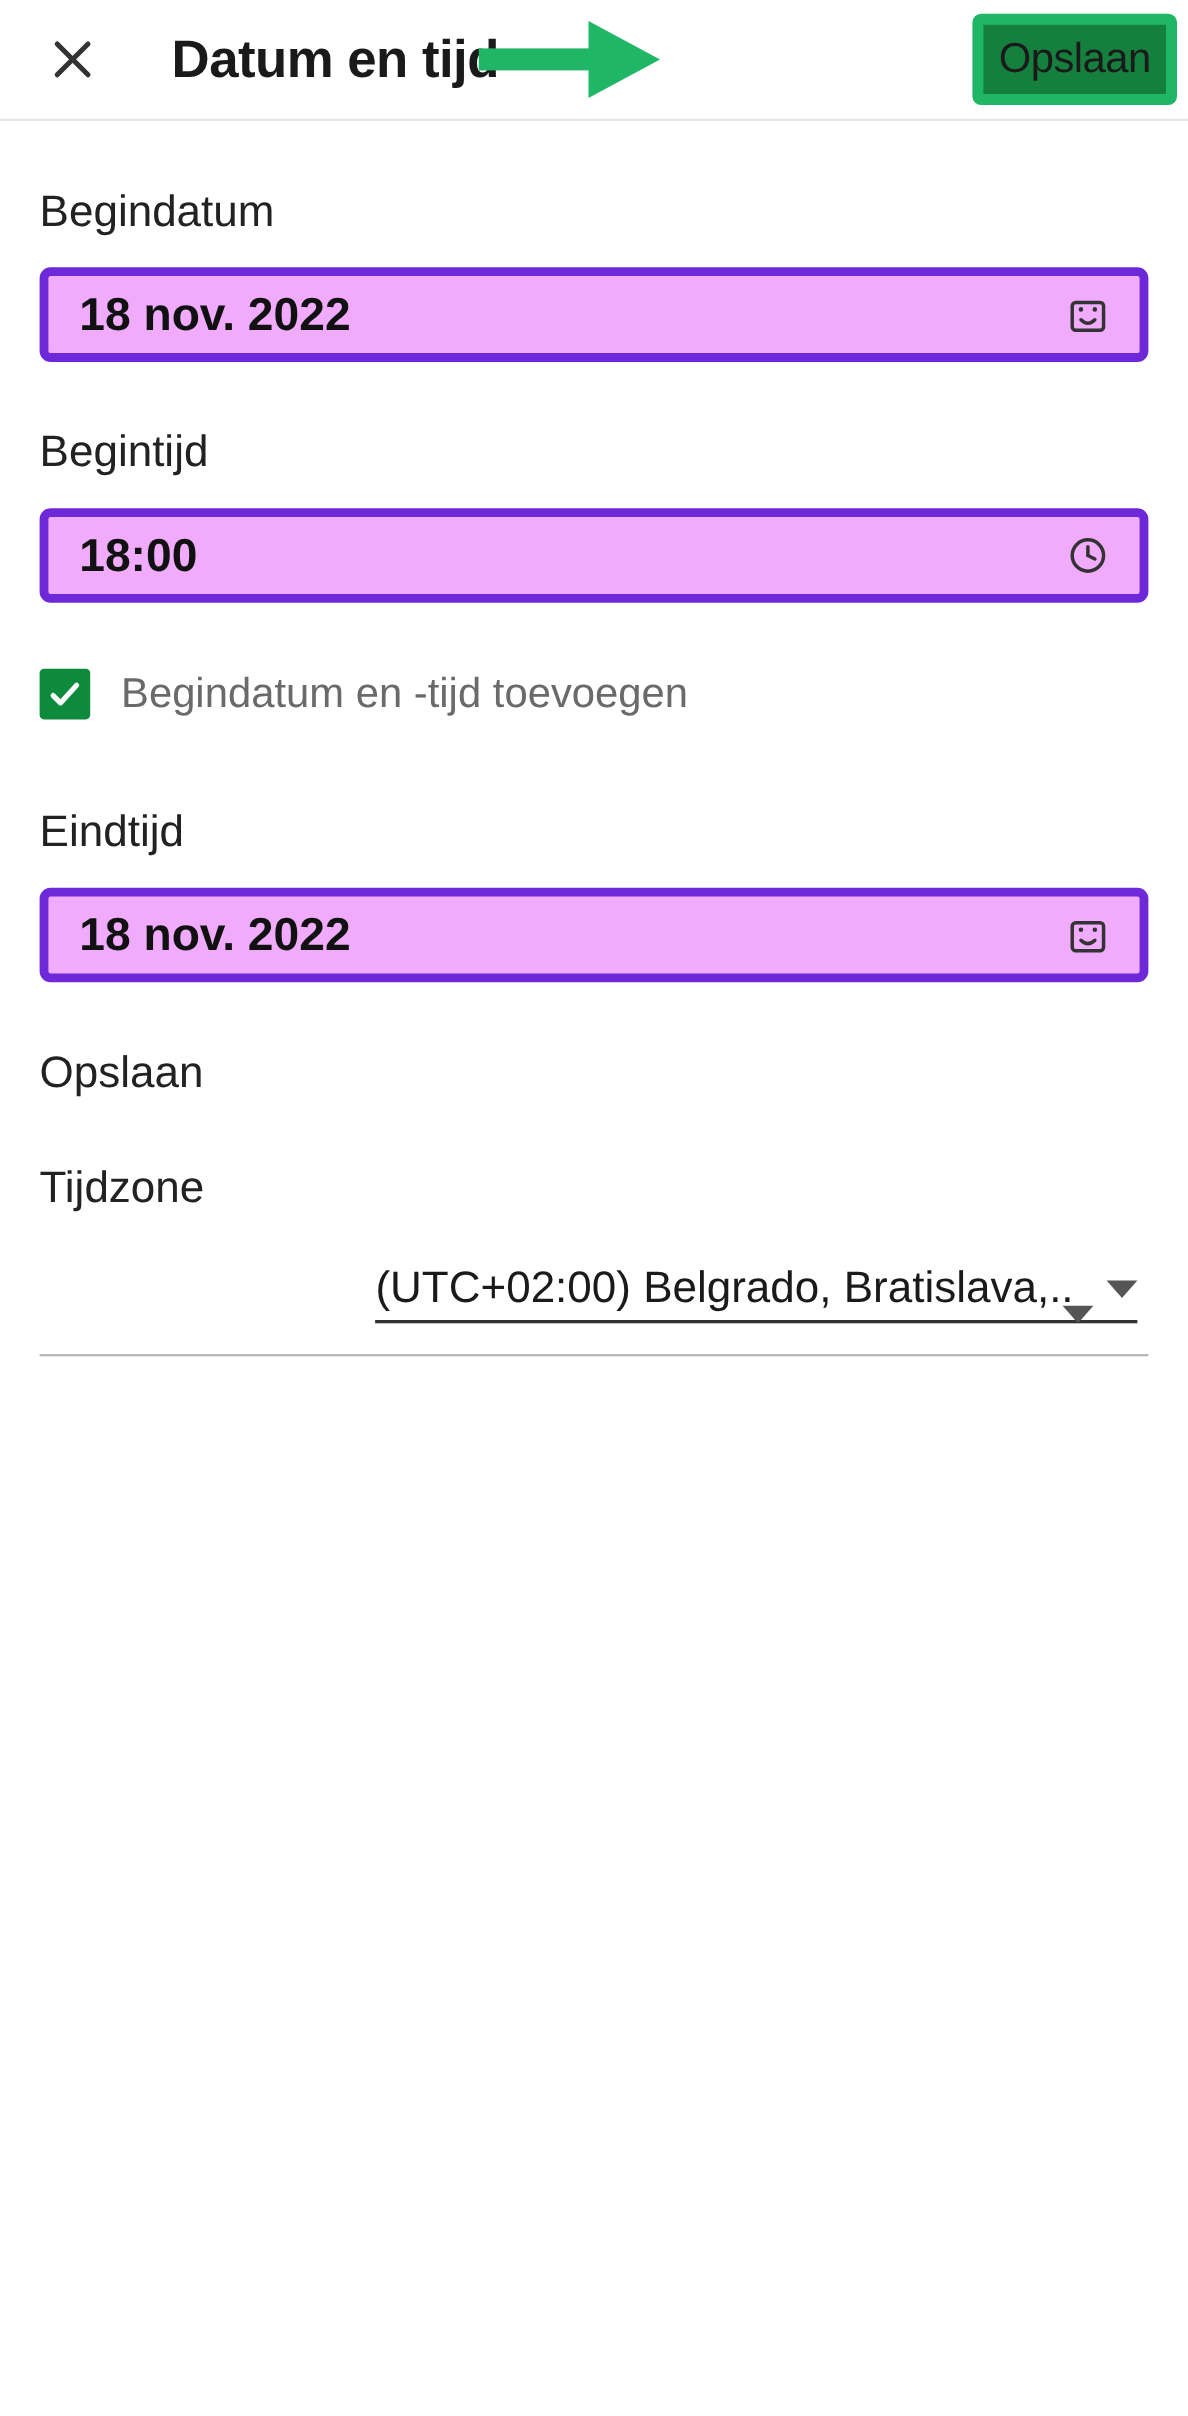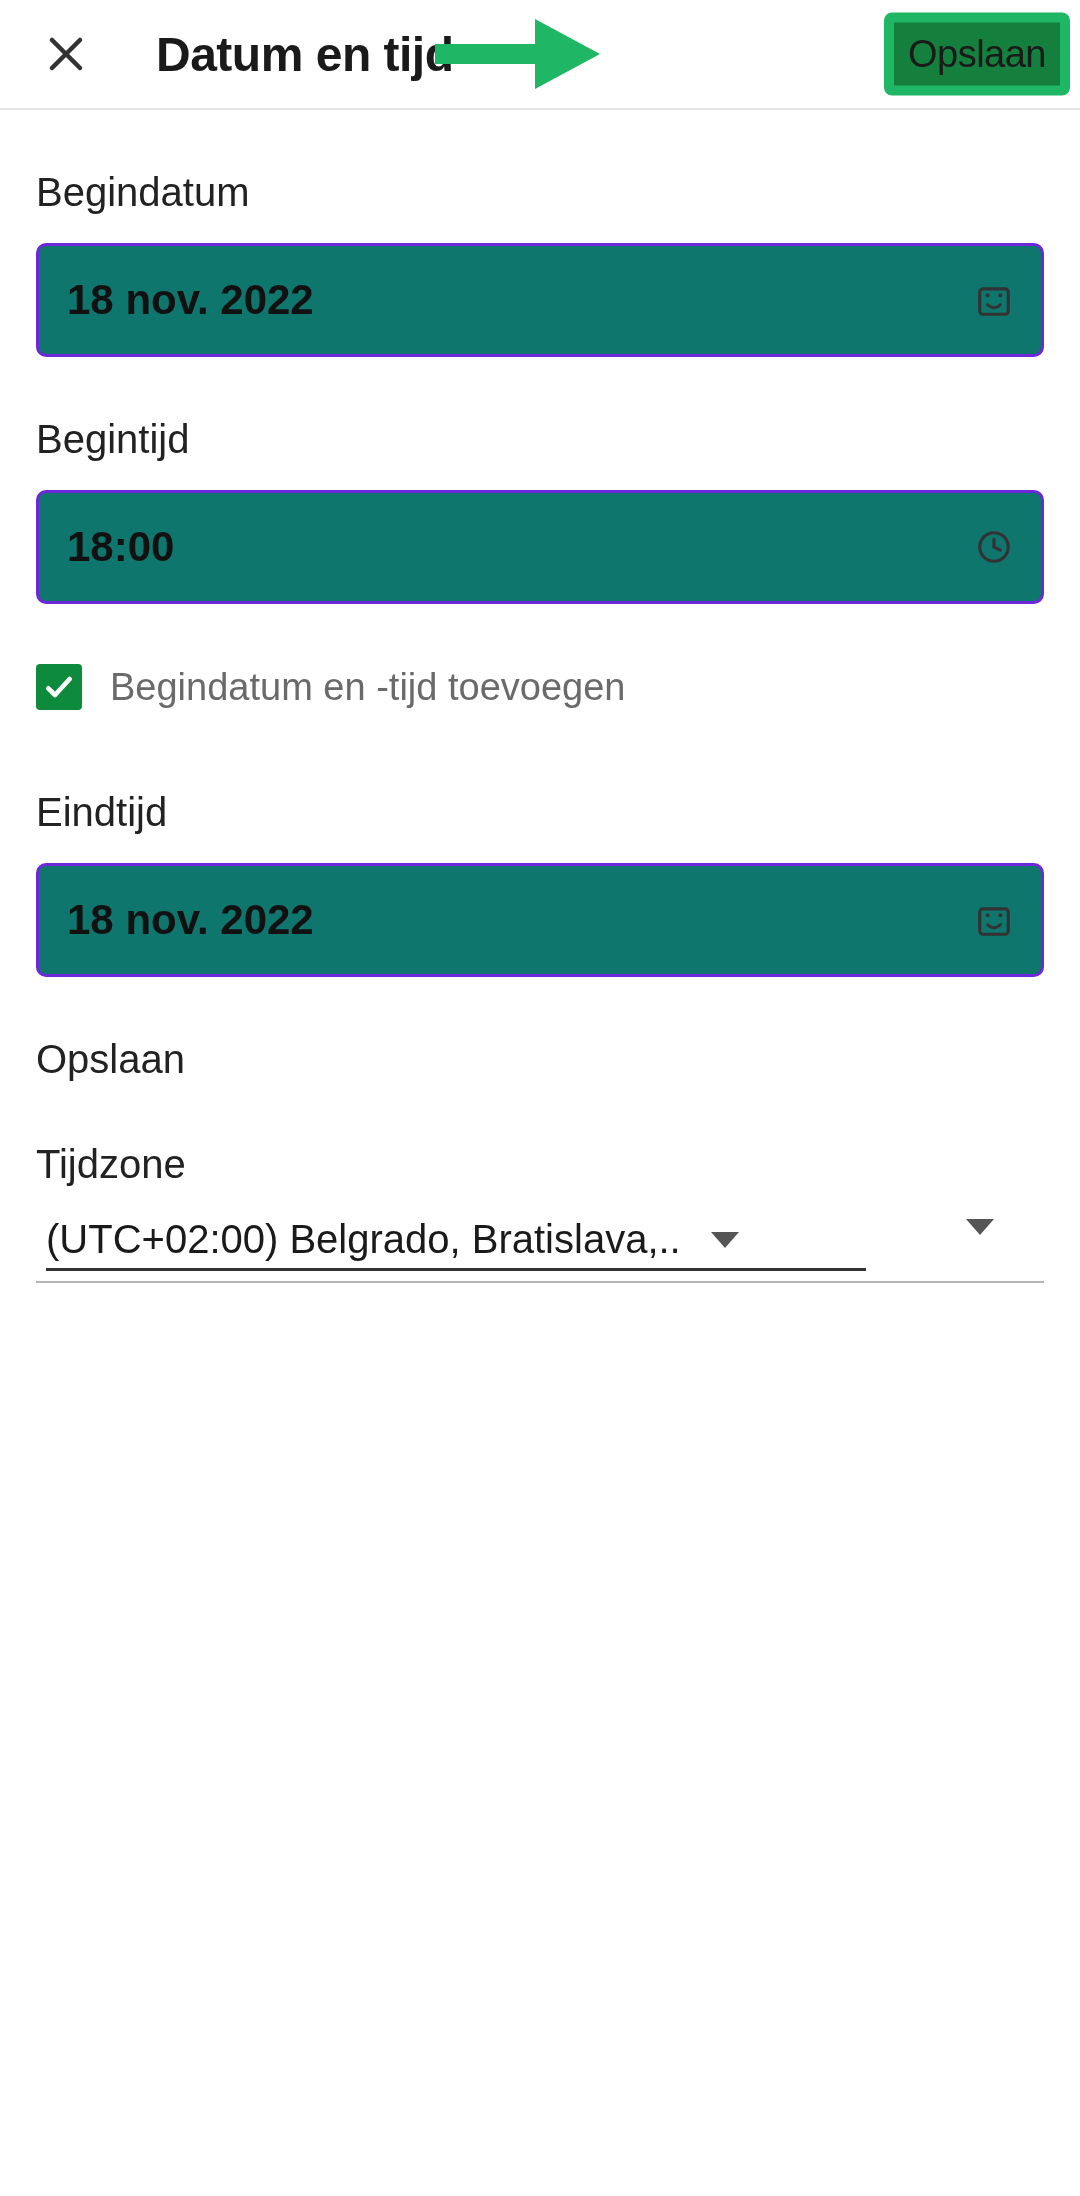--- a/index.html
+++ b/index.html
@@ -62,29 +62,29 @@
     .content { padding: 60px 36px 17px; }
 
     .field { margin-bottom: 60px; }
     .field-label {
       font-size: 40px;
       font-weight: 400;
       margin-bottom: 28px;
       color: #222;
     }
     .input-box {
-      border: 3px solid #6d28d9;
+      border: 8px solid #6d28d9;
       border-radius: 10px;
-      height: 114px;
+      height: 86px;
       display: flex;
       align-items: center;
       padding: 0 28px;
       justify-content: space-between;
       cursor: pointer;
-      background: #0f766e;
+      background: #f0abfc;
     }
     .input-value {
       font-size: 42px;
       font-weight: 600;
       color: #111;
     }
     .input-icon {
       width: 38px;
       height: 38px;
       flex-shrink: 0;
@@ -109,24 +109,25 @@
     }
     .checkbox-label {
       font-size: 38px;
       color: #6a6a6a;
       margin-left: 28px;
     }
 
     
     .timezone-row {
       display: flex;
-      align-items: center;
+      align-items: flex-end;
       border-bottom: 2px solid #b5b5b5;
       padding: 0 10px 10px 10px;
-      margin-top: 30px;
+      margin-top: 46px;
+      flex-direction: column;
     }
     .tz-primary {
       display: flex;
       align-items: center;
       border-bottom: 3px solid #333;
       padding-bottom: 6px;
       flex: 1;
       cursor: pointer;
     }
     .tz-text {

